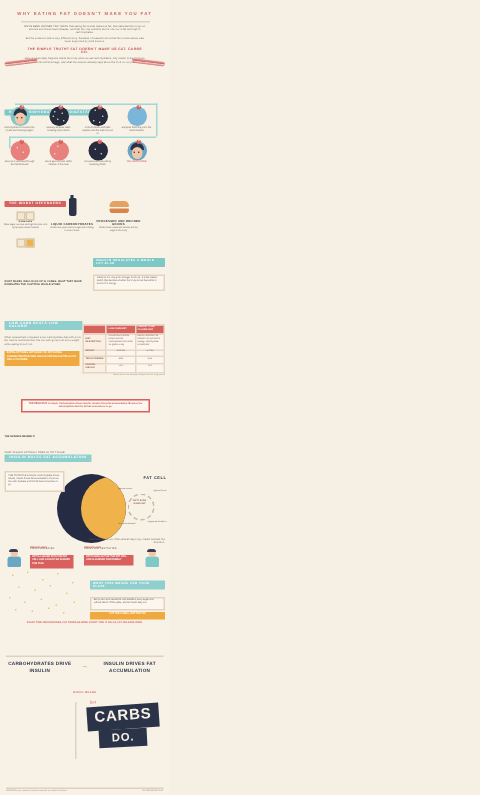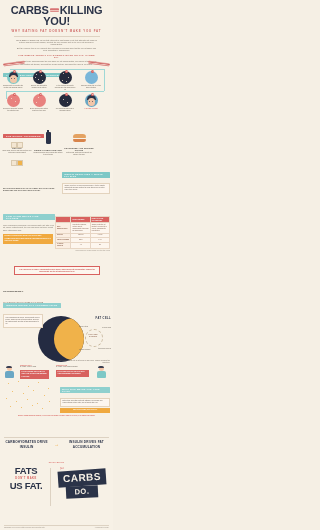--- a/index.html
+++ b/index.html
@@ -164,23 +164,20 @@
   .footer .fl{position:absolute;left:4px;font-size:1.4px;color:#9a9086;}
   .footer .fr{position:absolute;right:4px;font-size:1.4px;color:#9a9086;text-align:right;}
   .divline{width:105px;height:.4px;background:#ddd2c2;margin:0 auto;}
 </style>
 </head>
 <body>
 
 <div class="poster">
 
   <div class="header">
-    <div class="title">
-      <span>CARBS</span><span class="bacon"></span><span>KILLING YOU!</span>
-    </div>
     <div class="subtitle">WHY EATING FAT DOESN'T MAKE YOU FAT</div>
     <div class="hdr-rule"></div>
     <div class="hdr-body">
       <p class="micro center">WE'VE BEEN WARNED FOR YEARS that eating fat is what makes us fat, that saturated fat clogs our arteries and drives heart disease, and that the only sensible diet is one low in fat and high in carbohydrates.</p>
       <p class="micro center">But the evidence tells a very different story. Decades of research show that the low-fat advice was never supported by solid science.</p>
       <div class="hdr-claim">THE SIMPLE TRUTH? FAT DOESN'T MAKE US FAT. CARBS DO.</div>
     </div>
     <div class="hdr-art">
       <span class="strip l"></span>
       <span class="strip r"></span>
@@ -457,25 +454,20 @@
       <div class="t">CARBOHYDRATES DRIVE INSULIN</div>
     </div>
     <div class="eqarrow">→</div>
     <div class="eqcol">
       <div class="t">INSULIN DRIVES FAT ACCUMULATION</div>
     </div>
     <div class="eqnote">WHICH MEANS</div>
   </div>
 
   <div class="final">
-    <div class="fleft">
-      <div class="big">FATS</div>
-      <div class="mid">DON'T MAKE</div>
-      <div class="big">US FAT.</div>
-    </div>
     <div class="vdiv"></div>
     <div class="ribbon">
       <div class="script">but</div>
       <div class="band b1">CARBS</div>
       <div class="band b2">DO.</div>
     </div>
   </div>
 
   <div class="footer">
     <div class="divline" style="margin-bottom:2px"></div>

